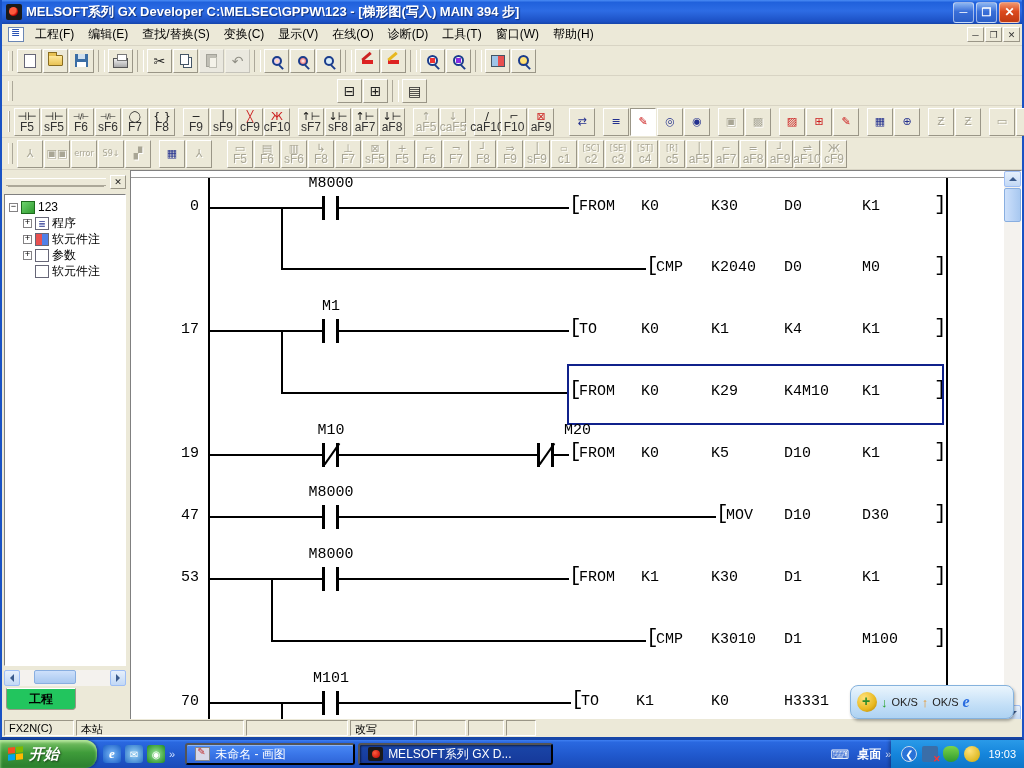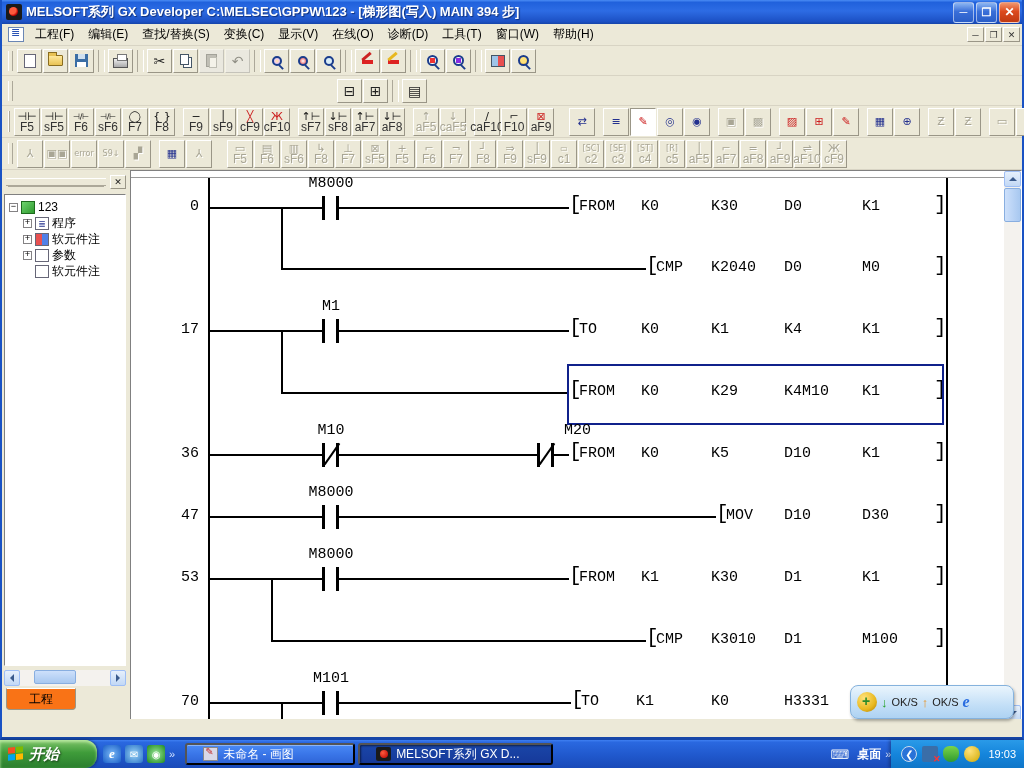--- a/index.html
+++ b/index.html
@@ -109,23 +109,23 @@
   .hscroll { position:absolute; left:2px; right:2px; bottom:36px; height:16px; display:flex; }
   .sbtn { width:16px; height:16px; background:linear-gradient(180deg,#e6f0fc,#c2d8f5); border:1px solid #9ebef5; border-radius:2px;
           display:flex; align-items:center; justify-content:center; flex:none;}
   .arrow { width:0; height:0; border:4px solid transparent; }
   .ar-l { border-right-color:#3a5a8c; margin-left:-4px;}
   .ar-r { border-left-color:#3a5a8c; margin-right:-4px;}
   .ar-u { border-bottom-color:#3a5a8c; margin-top:-4px;}
   .ar-d { border-top-color:#3a5a8c; margin-bottom:-4px;}
   .strack { flex:1; background:#f4f2ee; position:relative; }
   .sthumb { position:absolute; background:linear-gradient(180deg,#cde0fb,#a8c8f0); border:1px solid #88aee0; border-radius:2px;}
-  .projtab { position:absolute; left:4px; bottom:12px; width:70px; height:22px; background:#f97316;
+  .projtab { position:absolute; left:4px; bottom:12px; width:70px; height:22px; background:#22c55e;
              border:1px solid #9a9687; border-top:1px solid #fff; border-radius:0 0 4px 4px; font-size:12px;
-             display:flex; align-items:center; justify-content:center; }
+             display:flex; align-items:center; justify-content:center;font-weight:bold; }
 
   .ladderwrap { position:absolute; left:128px; right:0; top:0; bottom:0; background:#fff;
                 border:1px solid; border-color:#808080 #fff #fff #808080; }
   .laddercanvas { position:absolute; left:0; top:0; right:17px; bottom:0; overflow:hidden;
                   font-family:"Liberation Mono","DejaVu Sans Mono",monospace; font-size:15px; color:#000; }
   .rail { position:absolute; width:2px; background:#000; }
   .wire { position:absolute; height:2px; background:#000; }
   .vbranch { position:absolute; width:2px; background:#000; }
   .stepnum { position:absolute; width:60px; text-align:right; }
   .contact { position:absolute; width:17px; height:24px; background:#fff; border-left:3px solid #000; border-right:3px solid #000; }
@@ -167,21 +167,21 @@
               padding-left:8px; color:#fff; font-size:15px; font-weight:bold; font-style:italic;
               text-shadow:1px 1px 2px #0008;}
   .winflag { width:16px; height:14px; display:grid; grid-template-columns:7px 7px; grid-template-rows:6px 6px; gap:1px; transform:skewY(-6deg);}
   .winflag span:nth-child(1){background:#f25022;} .winflag span:nth-child(2){background:#7fba00;}
   .winflag span:nth-child(3){background:#00a4ef;} .winflag span:nth-child(4){background:#ffb900;}
   .qlaunch { display:flex; align-items:center; gap:4px; padding:0 6px; flex:none;}
   .qlicon { width:18px; height:18px; border-radius:3px; display:flex; align-items:center; justify-content:center;
             color:#fff; font-size:13px; }
   .chev { color:#cfe0ff; font-size:11px; }
   .taskbtnrow { display:flex; gap:3px; padding:0 4px; flex:1; align-items:center;}
-  .taskbtn { height:22px; border-radius:3px; display:flex; align-items:center; gap:5px; padding:0 16px;
+  .taskbtn { height:22px; border-radius:3px; display:flex; align-items:center; gap:5px; padding:0 8px;
              color:#fff; font-size:12px; white-space:nowrap; overflow:hidden;}
   .taskbtn.idle { width:170px; background:linear-gradient(180deg,#4a8af5,#3a76e8 50%,#2f65d8); box-shadow:inset 0 1px 0 #8ab4f8;}
   .taskbtn.active { width:195px; background:linear-gradient(180deg,#1a46a8,#16399a); box-shadow:inset 1px 1px 2px #0008;}
   .ticon16 { width:15px; height:14px; flex:none; }
   .paint-ic { background:#d8d8e8; border:1px solid #888; position:relative;}
   .paint-ic::after{content:"✎"; position:absolute; left:1px; top:-2px; font-size:10px; color:#c03030;}
   .mel-ic { background:#1a1a1a; border-radius:2px; position:relative;}
   .mel-ic::after{content:""; position:absolute; left:4px; top:3px; width:8px; height:8px; border-radius:50%;
                  background:radial-gradient(circle at 35% 35%,#ff5a3c,#b00);}
   .traygroup { display:flex; align-items:center; gap:5px; padding:0 8px 0 10px; flex:none; height:28px;
@@ -647,21 +647,21 @@
           <div class="ibrk" style="left: 803px; top: 147px;">]</div>
           <div class="wire" style="left: 150px; top: 221px; width: 288px;"></div>
           <div class="ibrk" style="left: 438px; top: 209px;">[</div>
           <div class="itext" style="left: 448px; top: 212px;">FROM</div>
           <div class="itext" style="left: 510px; top: 212px;">K0</div>
           <div class="itext" style="left: 580px; top: 212px;">K29</div>
           <div class="itext" style="left: 653px; top: 212px;">K4M10</div>
           <div class="itext" style="left: 731px; top: 212px;">K1</div>
           <div class="ibrk" style="left: 803px; top: 209px;">]</div>
           <div class="selrect" style="left: 436px; top: 193px; width: 377px; height: 61px;"></div>
-          <div class="stepnum" style="left: 8px; top: 274px;">36</div>
+          <div class="stepnum" style="left: 8px; top: 274px;">19</div>
           <div class="wire" style="left: 77px; top: 283px; width: 361px;"></div>
           <div class="contact" style="left: 191px; top: 272px;">
             <span class="slash"></span>
           </div>
           <div class="clabel" style="left: 155px; top: 251px;">M10</div>
           <div class="contact" style="left: 406px; top: 272px;">
             <span class="slash"></span>
           </div>
           <div class="clabel" style="left: 370px; top: 251px; text-align: right;">M20</div>
           <div class="ibrk" style="left: 438px; top: 271px;">[</div>
@@ -719,20 +719,29 @@
         <span class="vthumb"></span>
         <span class="sbtn dn">
             <span class="arrow ar-d"></span>
           </span>
       </div>
     </div>
 
   </div>
 
   <div class="statusbar">
+    <span id="stcells" style="display:flex;gap:2px;">
+        <span class="stcell" style="width: 70px;">FX2N(C)</span>
+        <span class="stcell" style="width: 168px;">本站</span>
+        <span class="stcell" style="width: 102px;"></span>
+        <span class="stcell" style="width: 64px;">改写</span>
+        <span class="stcell" style="width: 50px;"></span>
+        <span class="stcell" style="width: 36px;"></span>
+        <span class="stcell" style="width: 30px;"></span>
+      </span>
   </div>
 
 </div>
 
 <div class="netoverlay">
   <span class="ballicon"></span>
   <span class="dn-ar">↓</span>
   <span>OK/S</span>
   <span class="up-ar">↑</span>
   <span>OK/S</span>

